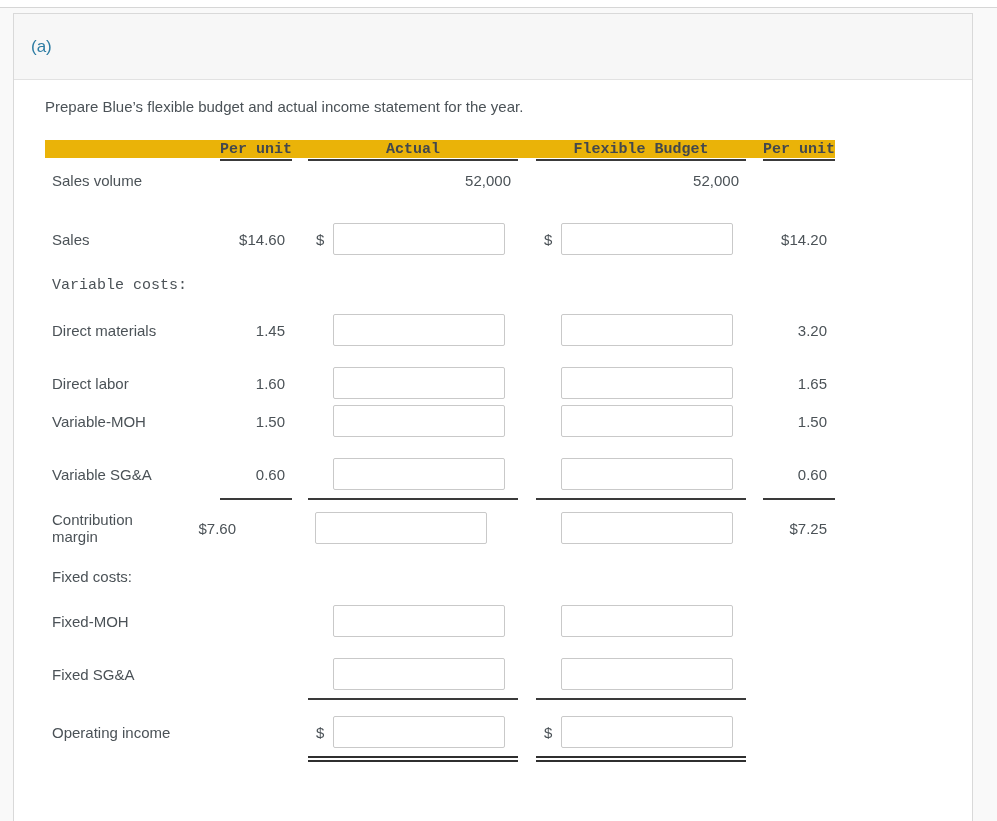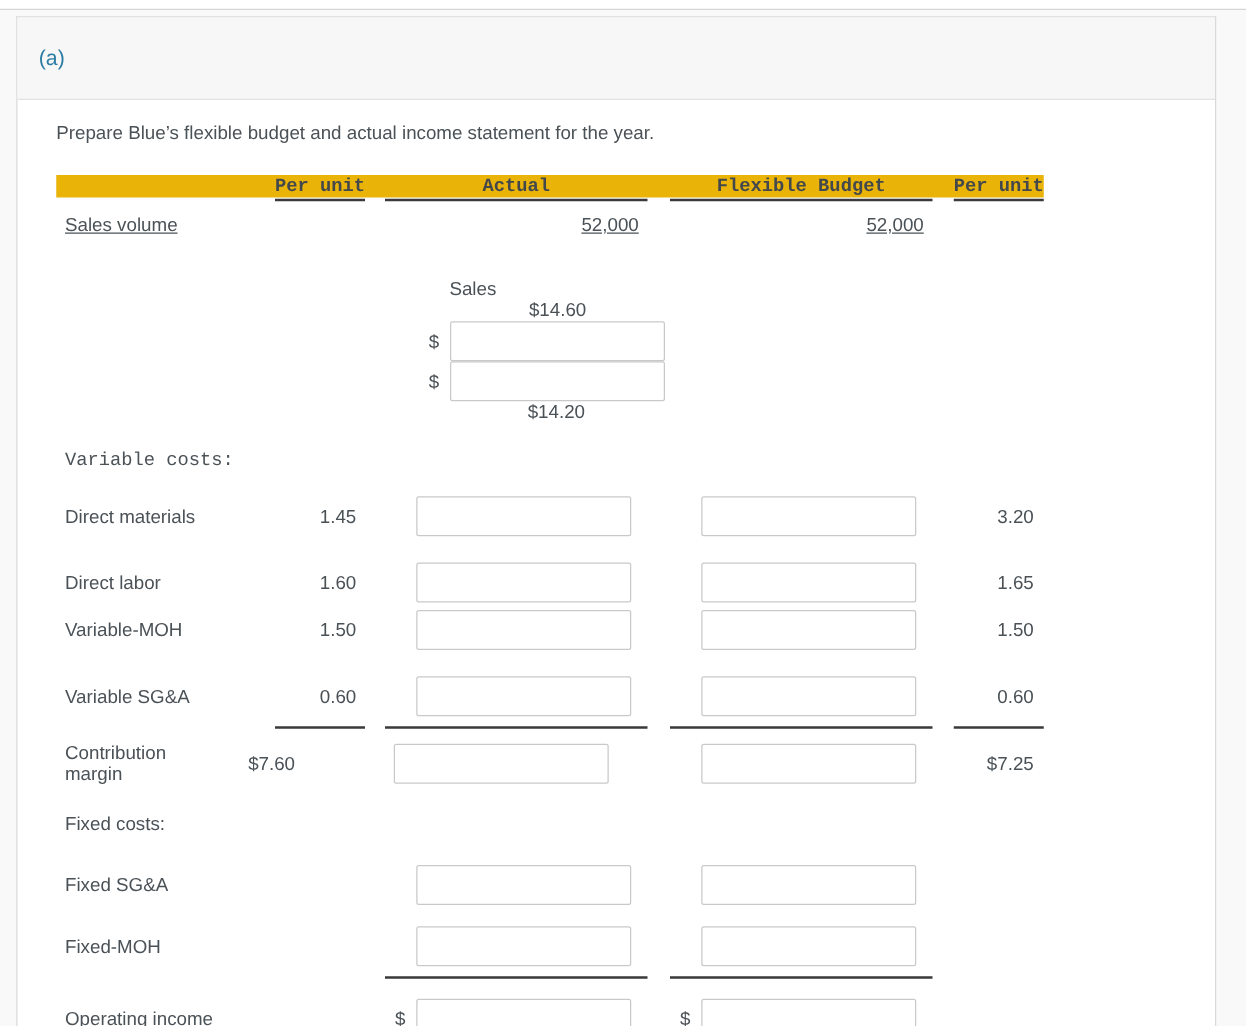--- a/index.html
+++ b/index.html
@@ -49,22 +49,22 @@
   .cur { width:25px; padding-left:8px; font-size:15px; }
   input.tbox {
     width:172px; height:32px;
     border:1px solid #c9c9c9; border-radius:2px;
     background:#fff; font-size:14px; padding:0 6px;
     color:#4b5257; outline:none;
     font-family:"Liberation Sans", sans-serif;
   }
 
   .m-hr  { margin-top:1px; }
-  .r-sv  { margin-top:7px;  height:24px;text-decoration:underline; }
-  .r-sales { margin-top:31px;flex-direction:column; }
+  .r-sv  { margin-top:7px;  height:24px; }
+  .r-sales { margin-top:31px; }
   .r-vc  { margin-top:18px; height:24px;font-family:Liberation Mono, monospace; }
   .r-dm  { margin-top:17px; }
   .r-dl  { margin-top:21px; }
   .r-vm  { margin-top:6px; }
   .r-vs  { margin-top:21px; }
   .rule1 { margin-top:8px; }
   .r-cm  { margin-top:11px;gap:18px; }
   .r-fc  { margin-top:19px; height:24px; }
   .r-fm  { margin-top:17px; }
   .r-fs  { margin-top:21px; }
@@ -234,39 +234,39 @@
           <input class="tbox" type="text" value="" style="">
         </div>
         <div class="g3"></div>
         <div class="c5">$7.25</div>
       </div>
 
       <div class="row r-fc">
         <div class="c1">Fixed costs:</div>
       </div>
 
+      <div class="row r-fm">
+        <div class="c1">Fixed-MOH</div>
+        <div class="c2"></div>
+          <div class="g1"></div>
+        <div class="c3 cell-in">
+            <span class="cur"></span>
+          <input class="tbox" type="text" value="" style="">
+        </div>
+        <div class="g2"></div>
+        <div class="c4 cell-in">
+            <span class="cur"></span>
+          <input class="tbox" type="text" value="" style="">
+        </div>
+        <div class="g3"></div>
+          <div class="c5"></div>
+      </div>
+
       <div class="row r-fs">
         <div class="c1">Fixed SG&amp;A</div>
-        <div class="c2"></div>
-          <div class="g1"></div>
-        <div class="c3 cell-in">
-            <span class="cur"></span>
-          <input class="tbox" type="text" value="" style="">
-        </div>
-        <div class="g2"></div>
-        <div class="c4 cell-in">
-            <span class="cur"></span>
-          <input class="tbox" type="text" value="" style="">
-        </div>
-        <div class="g3"></div>
-          <div class="c5"></div>
-      </div>
-
-      <div class="row r-fm">
-        <div class="c1">Fixed-MOH</div>
         <div class="c2"></div>
           <div class="g1"></div>
         <div class="c3 cell-in">
             <span class="cur"></span>
           <input class="tbox" type="text" value="" style="">
         </div>
         <div class="g2"></div>
         <div class="c4 cell-in">
             <span class="cur"></span>
           <input class="tbox" type="text" value="" style="">

